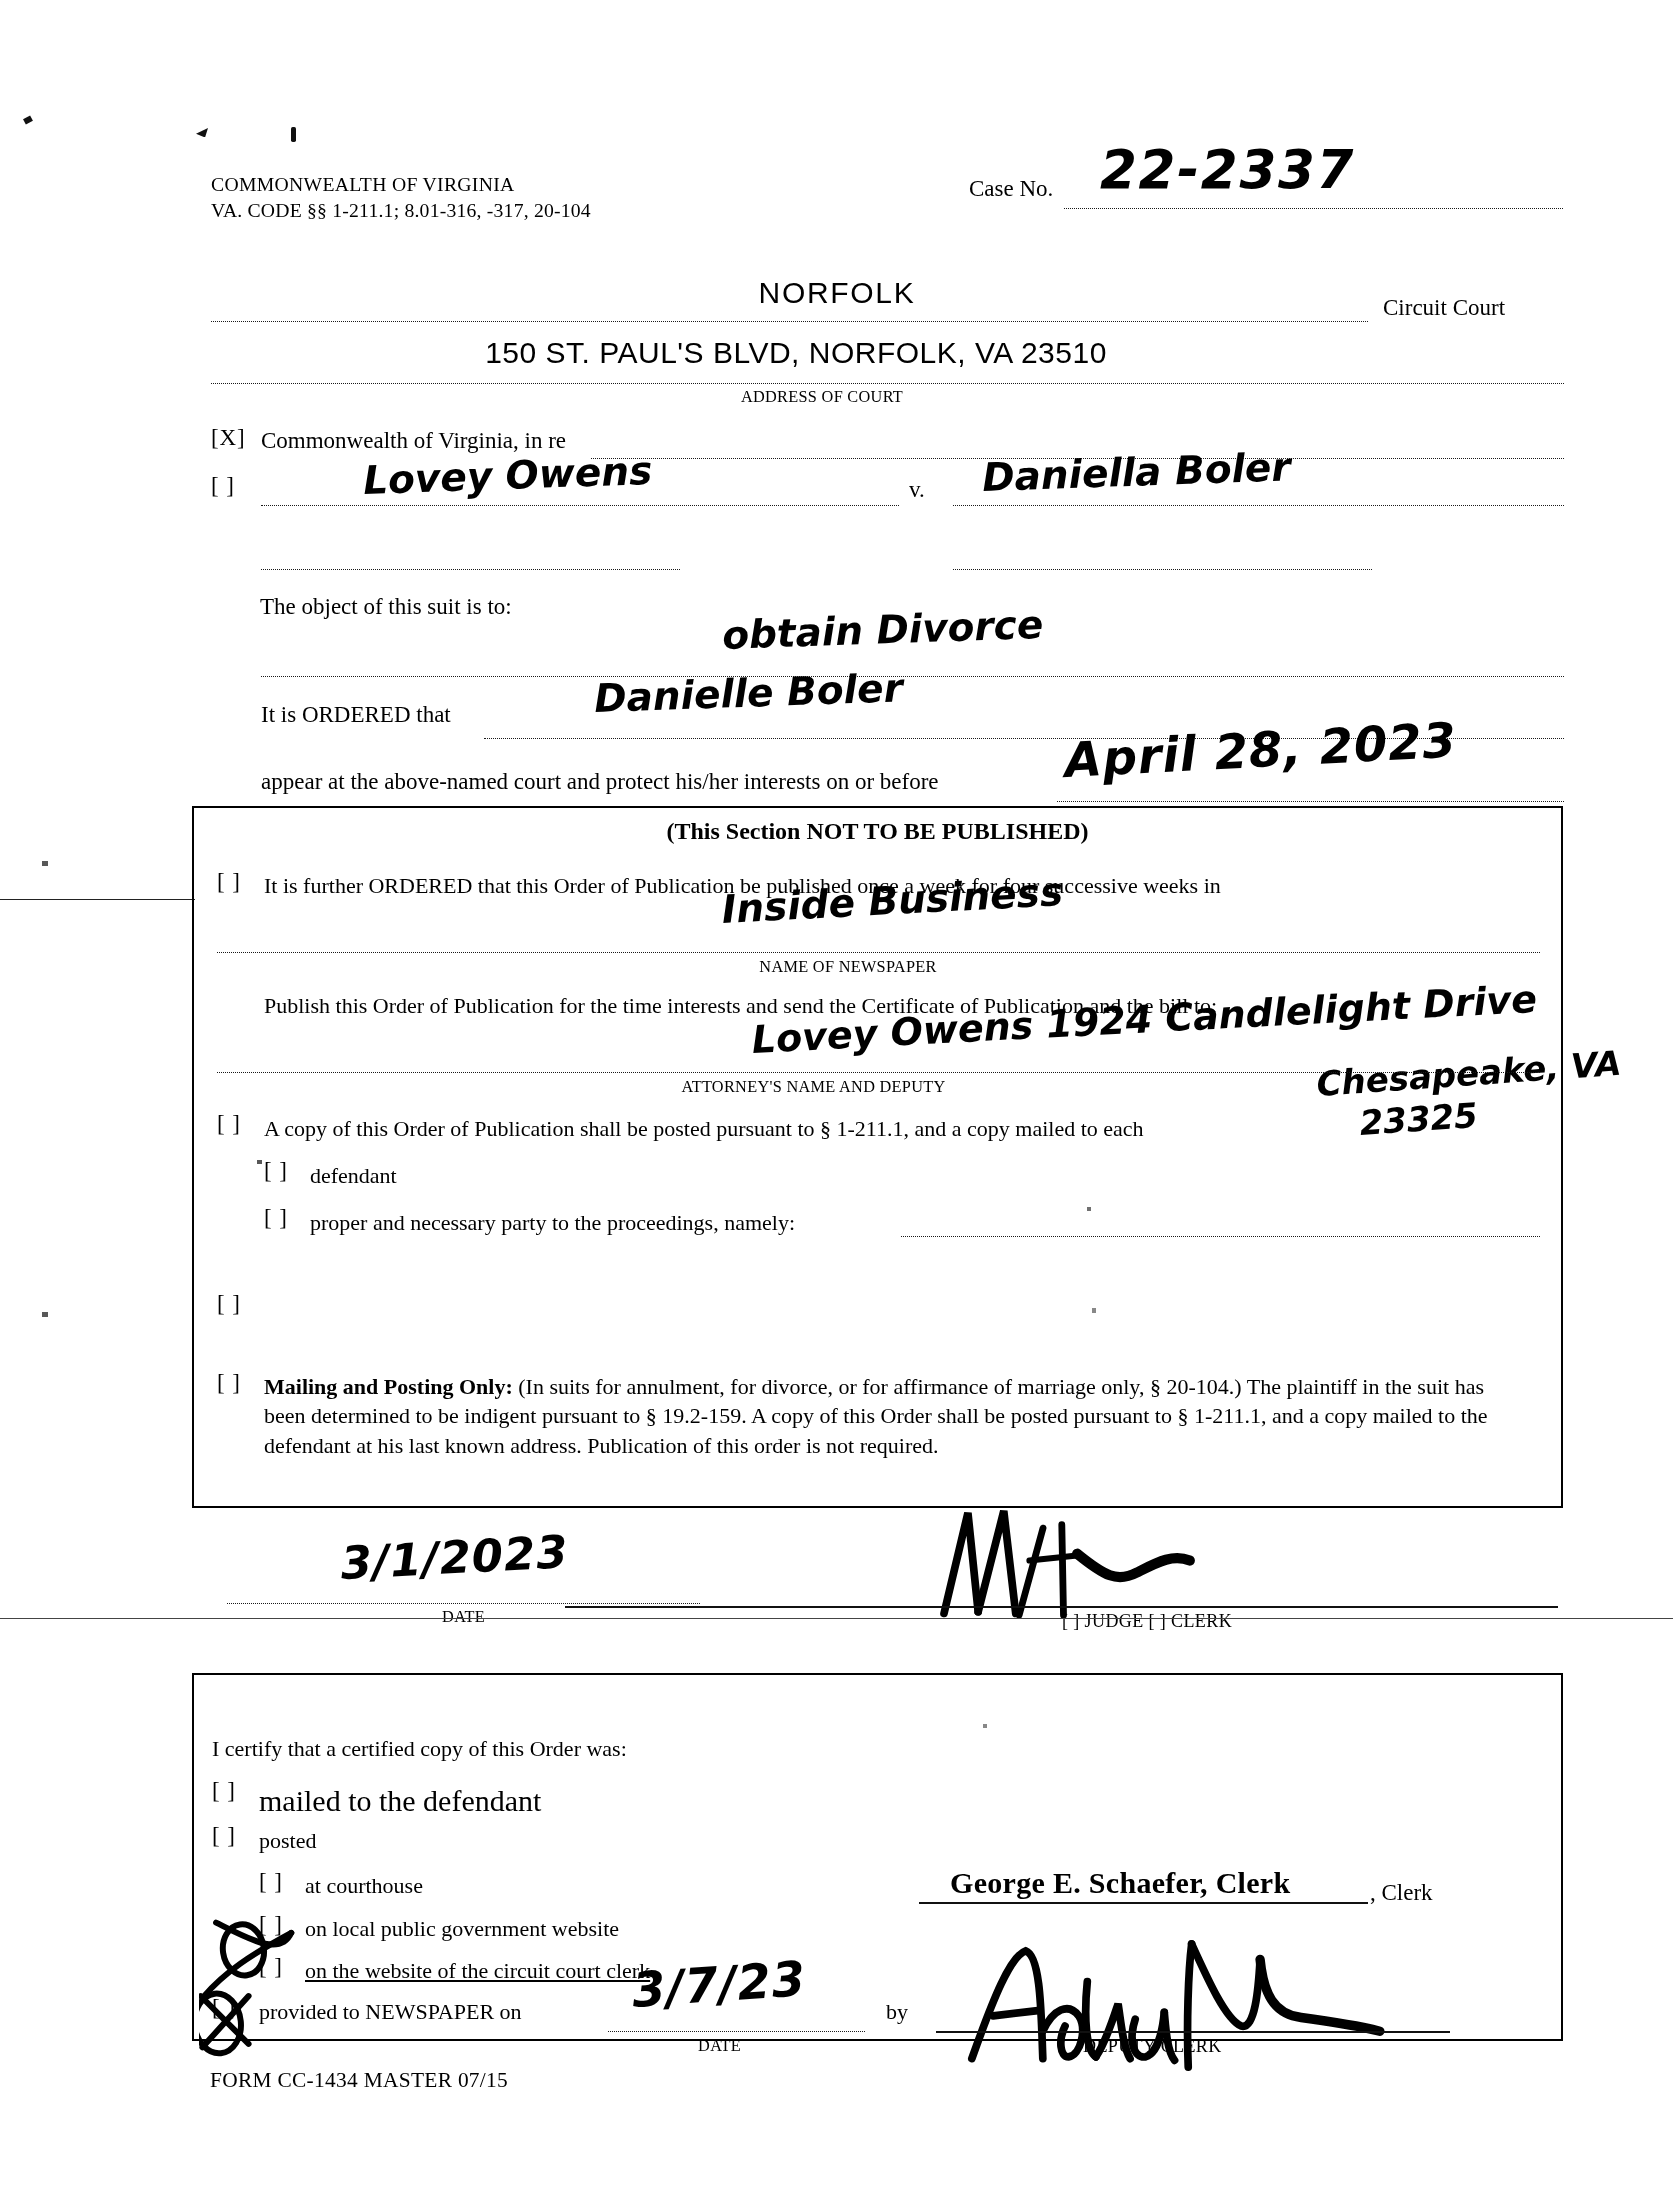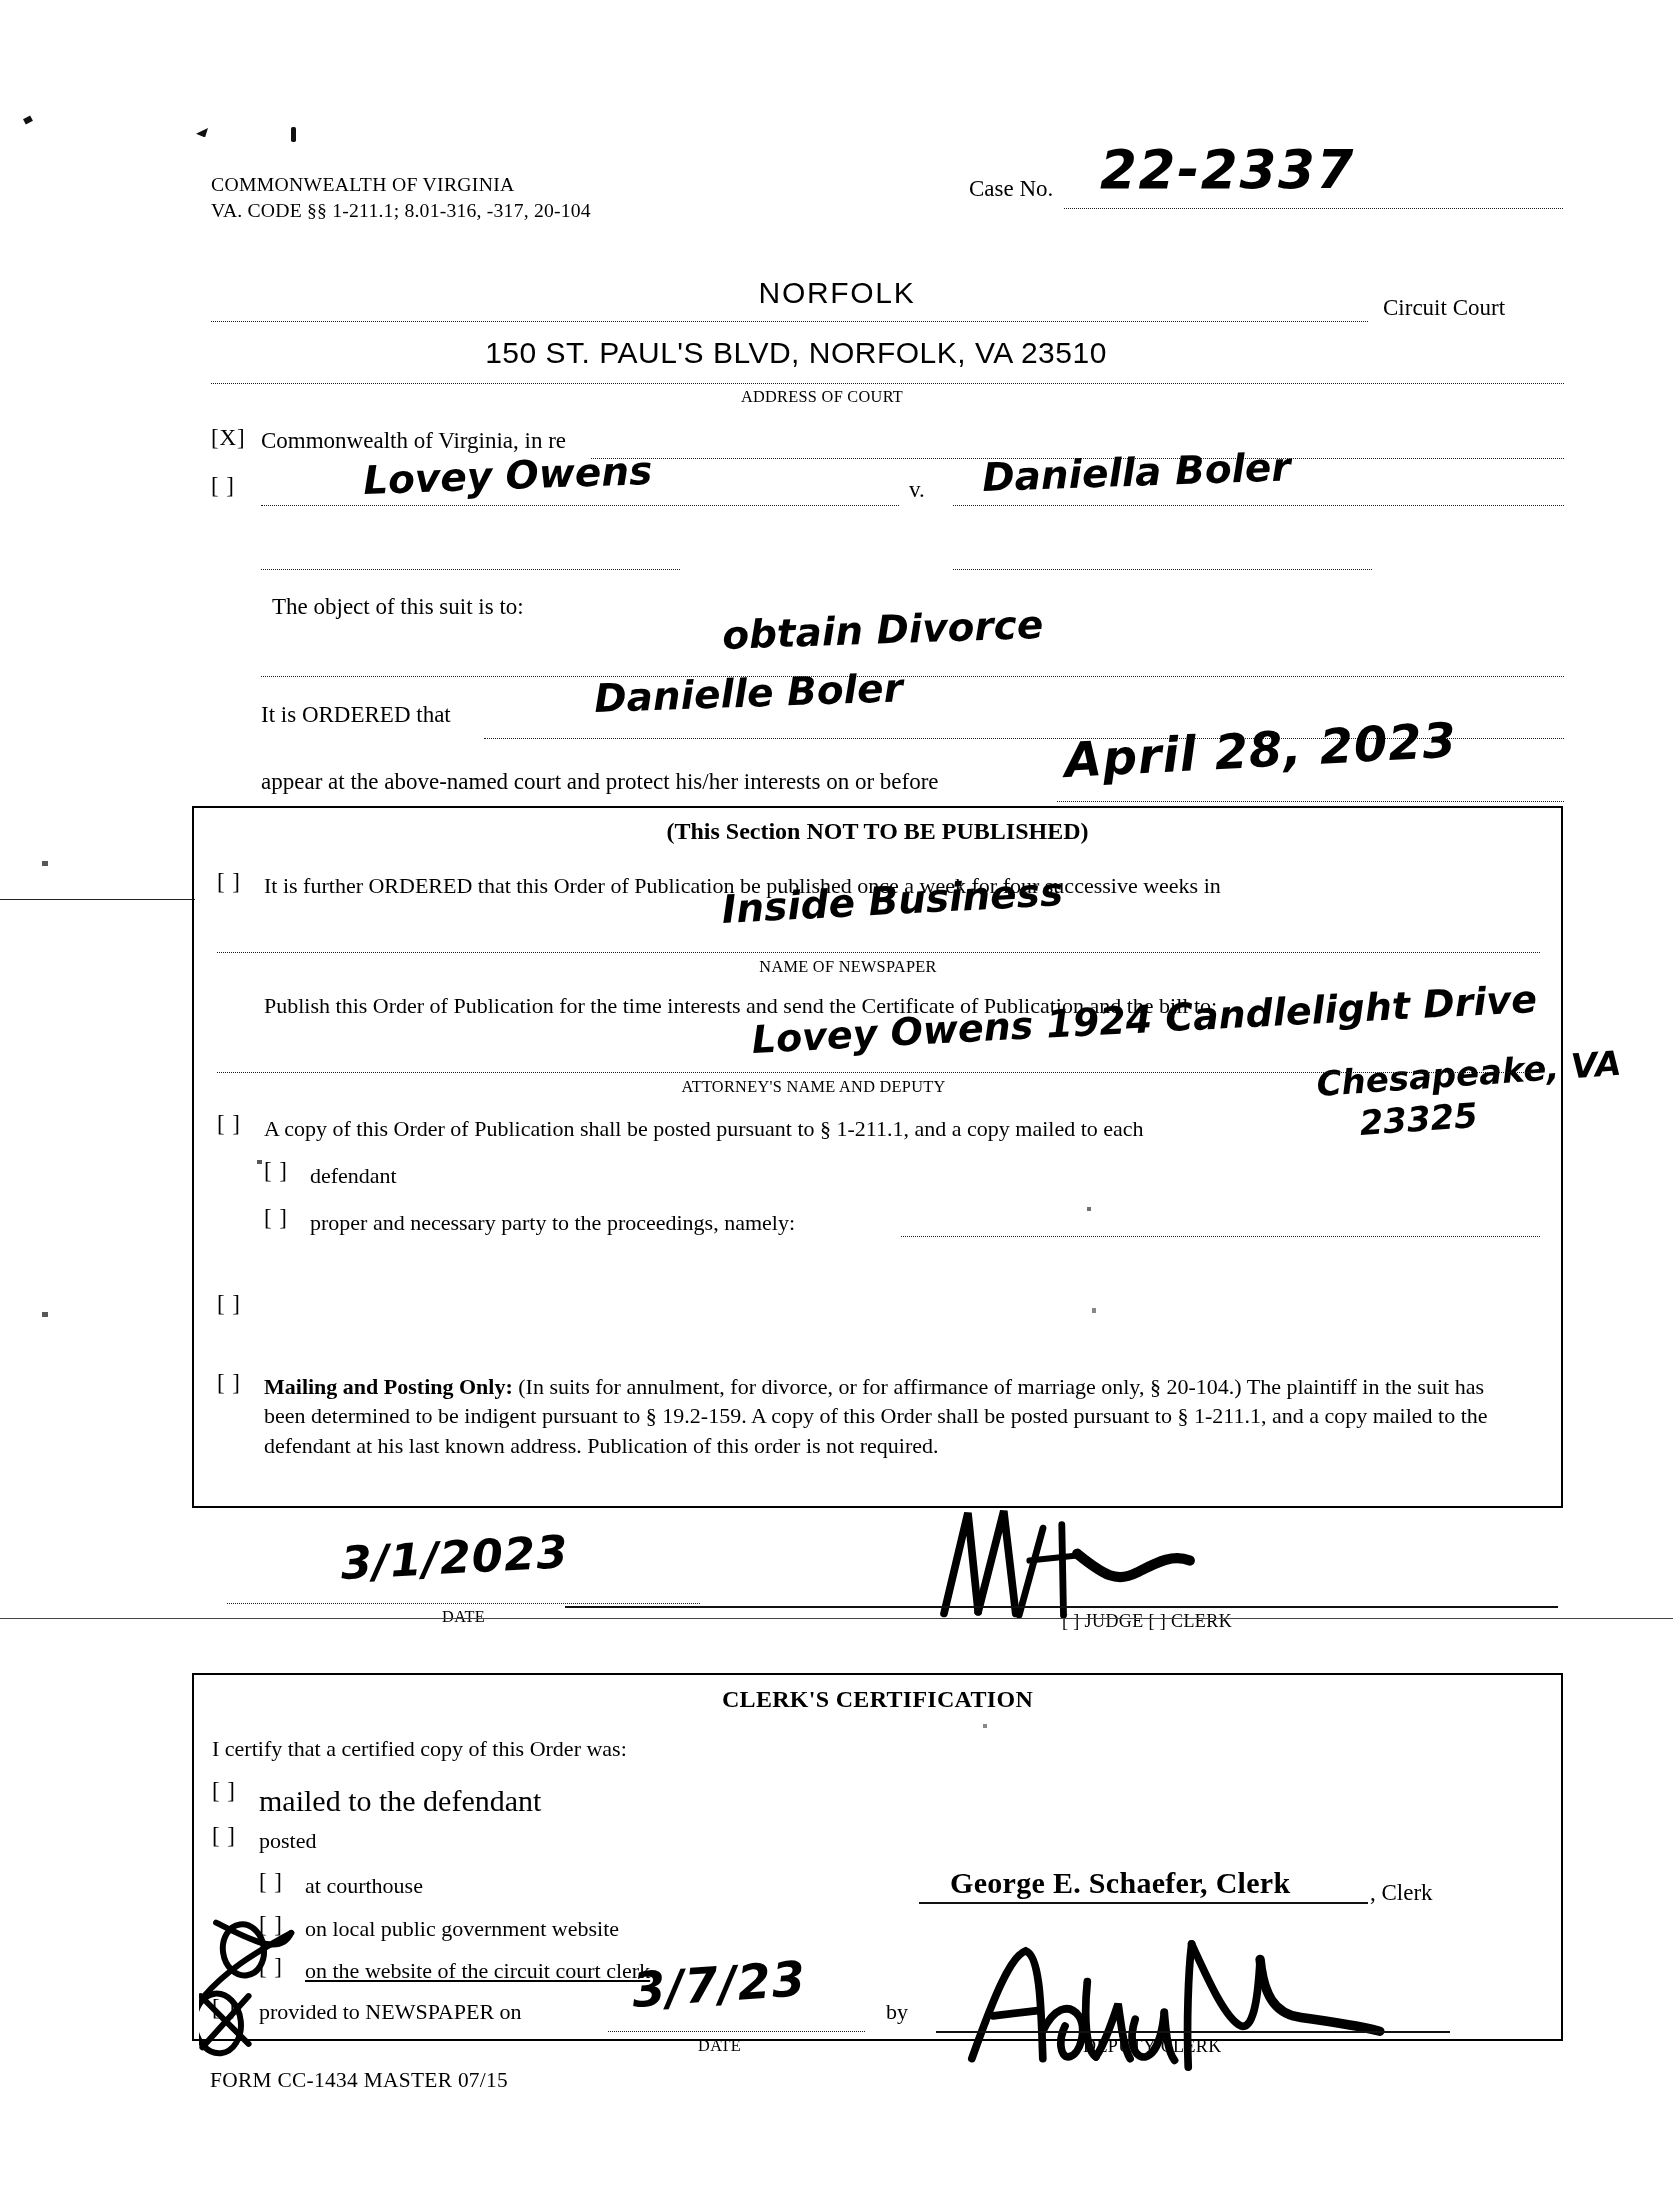--- a/index.html
+++ b/index.html
@@ -113,21 +113,21 @@
   #v-label { left: 909px; top: 477px; font-size: 23px; }
   #defendant-line { left: 953px; top: 505px; width: 611px; }
 
   #plaintiff-value { left: 364px; top: 458px; font-size: 39px; }
   #defendant-value { left: 983px; top: 455px; font-size: 39px; }
 
   #plaintiff-line2 { left: 261px; top: 569px; width: 419px; }
   #defendant-line2 { left: 953px; top: 569px; width: 419px; }
 
   
-  #object-label { left: 272px; top: 594px; font-size: 23px; }
+  #object-label { left: 260px; top: 594px; font-size: 23px; }
   #object-value { left: 723px; top: 613px; font-size: 39px; }
   #object-line { left: 261px; top: 676px; width: 1303px; }
 
   #ordered-label { left: 261px; top: 702px; font-size: 23px; }
   #ordered-value { left: 595px; top: 676px; font-size: 39px; }
   #ordered-line { left: 484px; top: 738px; width: 1080px; }
 
   #appear-label { left: 261px; top: 769px; font-size: 23px; }
   #appear-value { left: 1066px; top: 732px; font-size: 48px; letter-spacing: 0.9px; }
   #appear-line { left: 1057px; top: 801px; width: 507px; }
@@ -356,21 +356,20 @@
       <path d="M150 36 L152 142" stroke-width="8"></path>
       <path d="M168 70 C200 96, 215 104, 238 92 C262 80, 280 70, 300 78" stroke-width="12"></path>
     </g>
   </svg>
   <div class="abs" id="judge-line"></div>
   <div class="abs" id="judge-caption">[ ] JUDGE          [ ] CLERK</div>
 
   <div class="abs solidline" id="rule-bottom-left"></div>
 
   <div class="abs" id="clerk-box"></div>
-  <div class="abs" id="clerk-heading">CLERK'S CERTIFICATION</div>
   <div class="abs body-txt" id="certify-text">I certify that a certified copy of this Order was:</div>
 
   <div class="abs chk" id="mailed-check">[ ]</div>
   <div class="abs body-txt" id="mailed-text">mailed to the defendant</div>
 
   <div class="abs chk" id="posted-check">[ ]</div>
   <div class="abs body-txt" id="posted-text">posted</div>
 
   <div class="abs chk" id="courthouse-check">[ ]</div>
   <div class="abs body-txt" id="courthouse-text">at courthouse</div>

